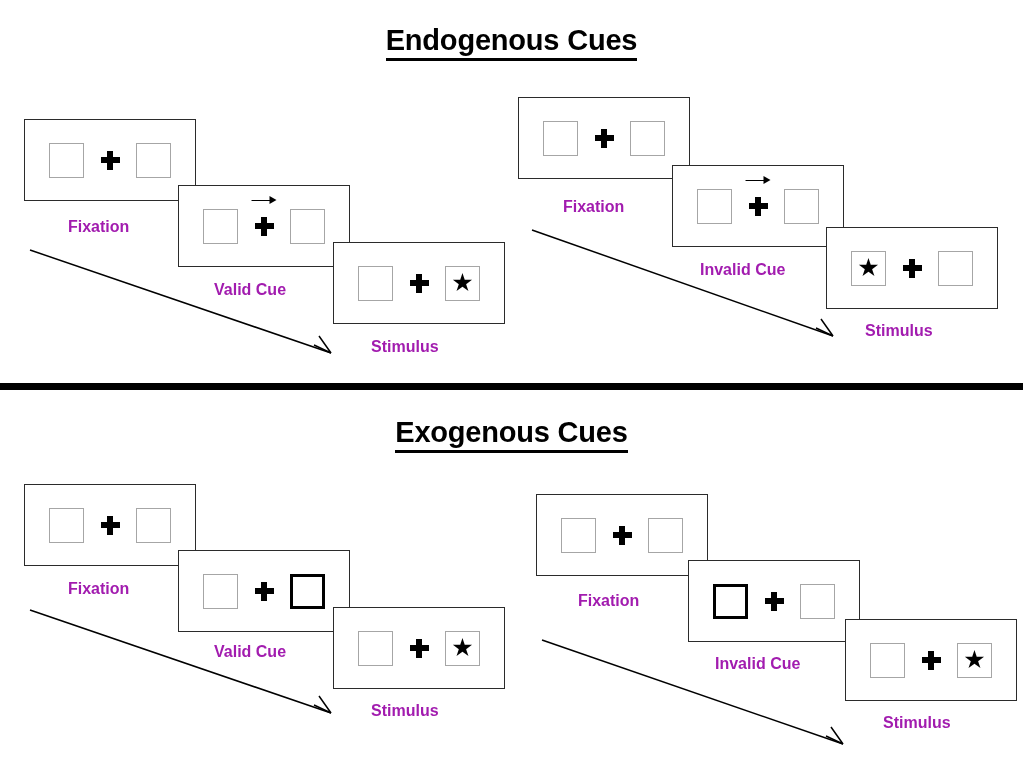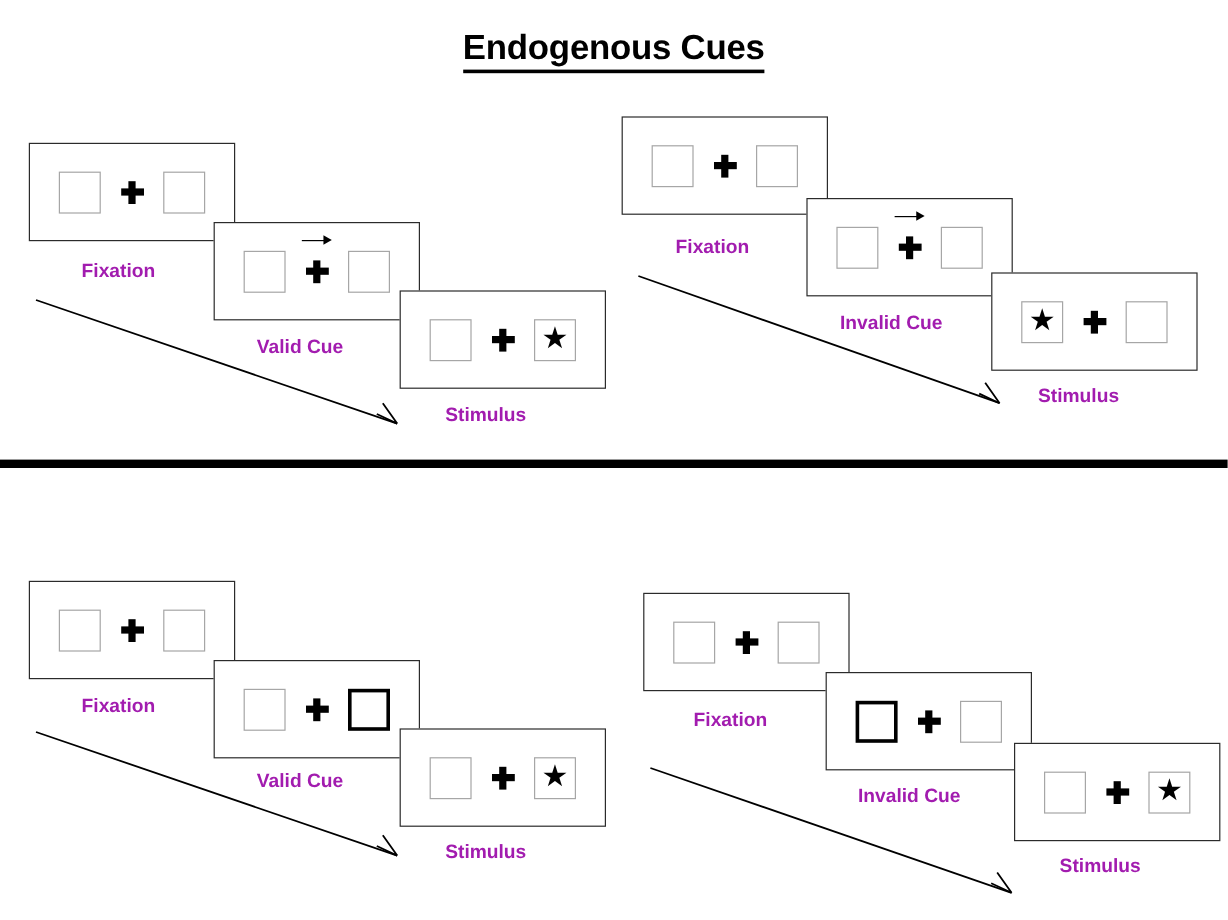--- a/index.html
+++ b/index.html
@@ -123,20 +123,23 @@
 <body>
 
 <div class="stage">
 
   <div class="section-title" id="title-endogenous">
     <span>Endogenous Cues</span>
   </div>
 
   <div class="divider"></div>
 
+  <div class="section-title" id="title-exogenous">
+    <span>Exogenous Cues</span>
+  </div>
 
   <div class="time-arrow" style="left:28px;top:245px;width:320px;height:120px;">
     <svg width="320" height="120" viewBox="0 0 320 120">
       <line x1="2" y1="5" x2="303" y2="108" stroke="#000" stroke-width="1.5"></line>
       <path d="M303 108 L286 100 M303 108 L291 91" stroke="#000" stroke-width="1.5" fill="none"></path>
     </svg>
   </div>
 
   <div class="panel" style="left:24px;top:119px;width:172px;height:82px;">
     <div class="panel-inner">

